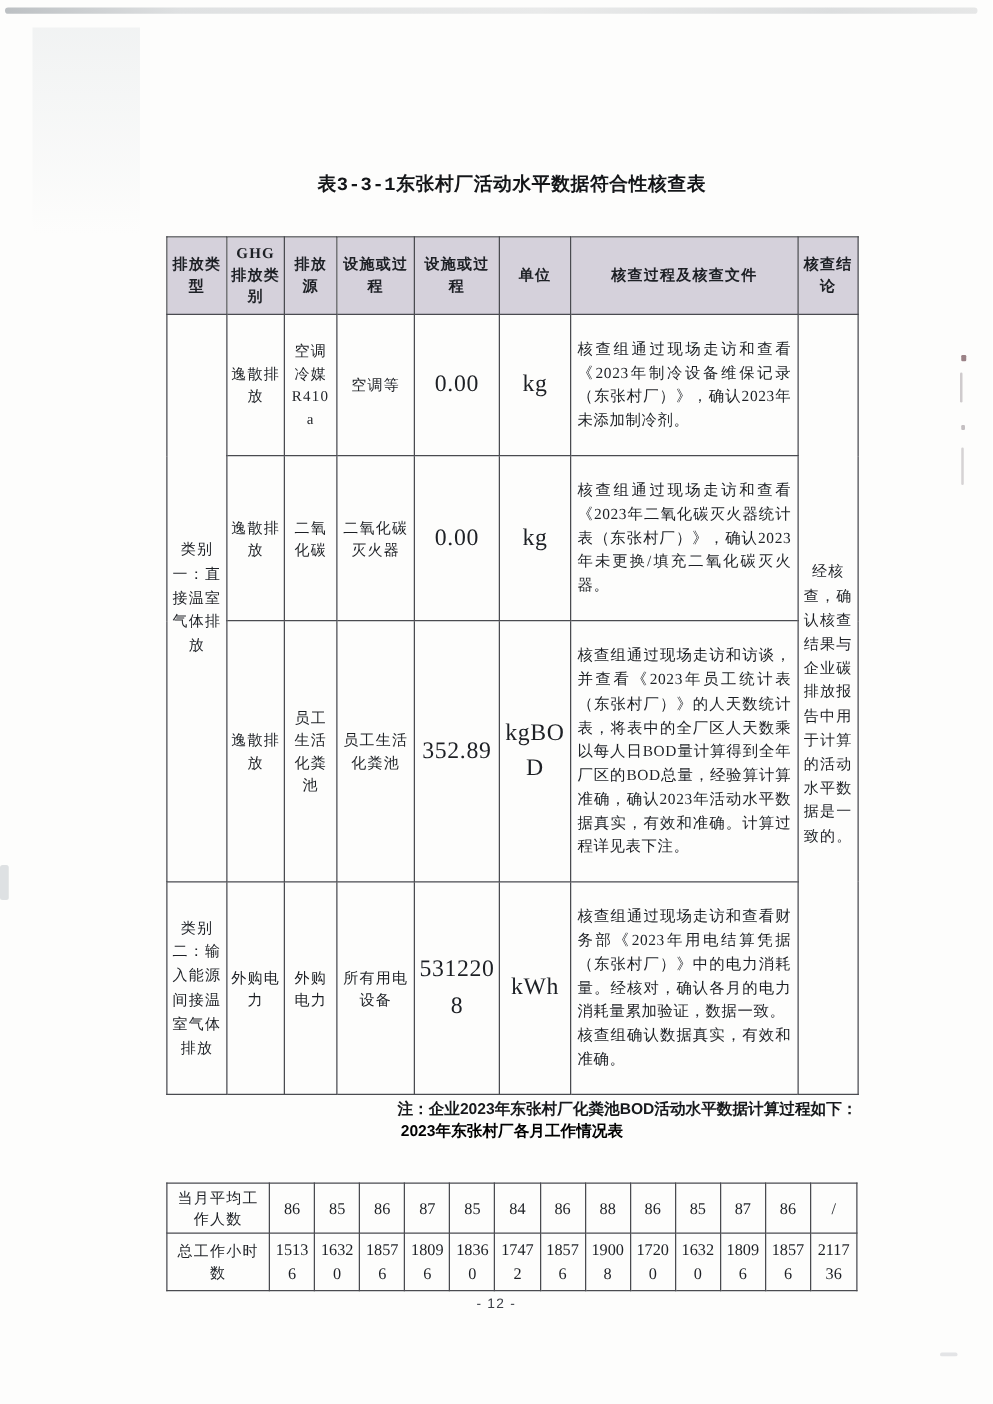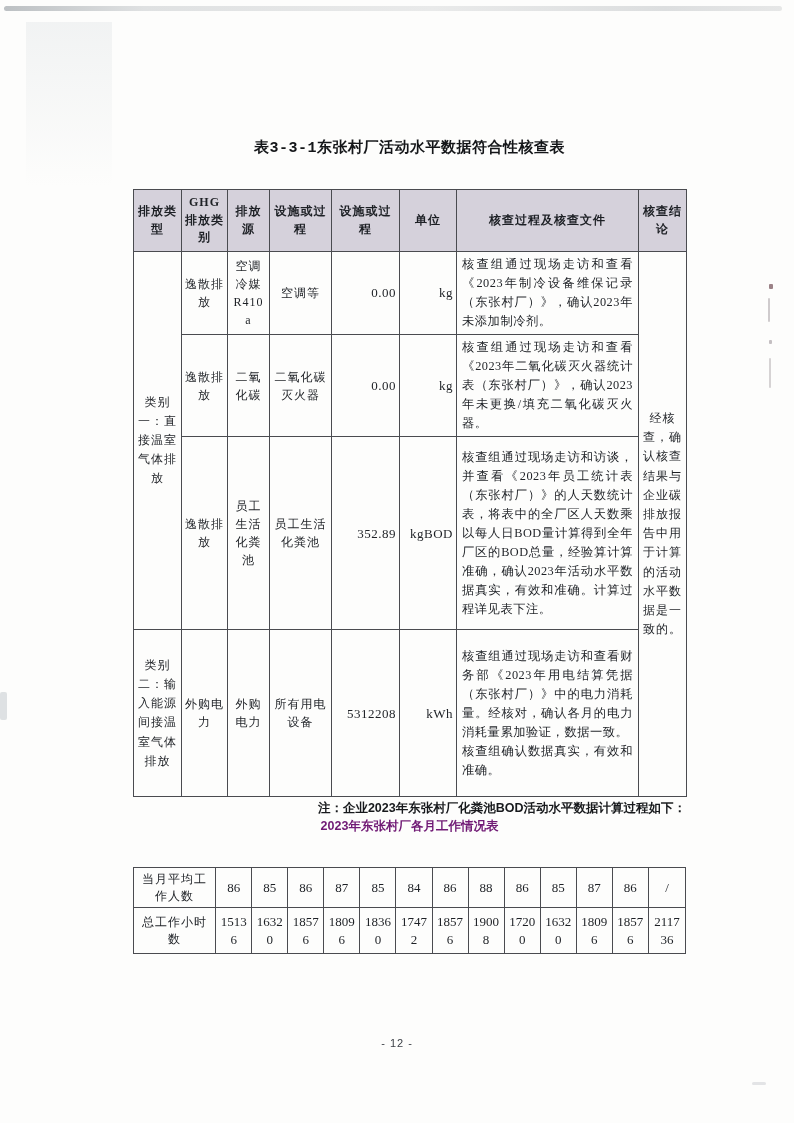--- a/index.html
+++ b/index.html
@@ -52,40 +52,40 @@
     word-break: break-word;
   }
   .main-table th {
     background: #d5d1db;
     font-weight: 600;
     font-size: 12px;
     letter-spacing: 1px;
     line-height: 1.45;
   }
   .main-table td { letter-spacing: 1px; line-height: 1.5; }
-  .main-table .num { font-size: 13px; letter-spacing: 0.5px; text-align: right; }
+  .main-table .num { font-size: 19px; letter-spacing: 0.5px; }
   .main-table .process {
     text-align: justify;
     text-align-last: left;
     font-size: 12.3px;
     letter-spacing: 0.5px;
     line-height: 1.55;
     white-space: pre-line;
-    padding: 3px 5px;
+    padding: 18px 5px;
   }
   .main-table .cat, .main-table .conclusion { line-height: 1.6; }
 
   .note-line {
     font-family: "Liberation Sans", "DejaVu Sans", sans-serif;
     font-weight: 700; font-size: 12.5px; color: #17191c;
     margin-top: 3px; margin-left: -6px; text-align: right;
   }
   .monthly-title {
     font-family: "Liberation Sans", "DejaVu Sans", sans-serif;
-    font-weight: 700; font-size: 12.5px; color: #701a75;
+    font-weight: 700; font-size: 12.5px; color: #000000;
     text-align: center; margin: 1px 0 2px 0;
   }
   .monthly-table td { font-size: 12px; line-height: 1.4; }
   .monthly-table .mnum { font-size: 13px; word-break: break-all; letter-spacing: 0; }
   .monthly-table .rlabel { letter-spacing: 1px; }
 
   .page-number {
     position: absolute; left: 0; top: 1037px; width: 794px;
     text-align: center; font-size: 11px; color: #3a3e45;
     font-family: "Liberation Sans", "DejaVu Sans", sans-serif;

